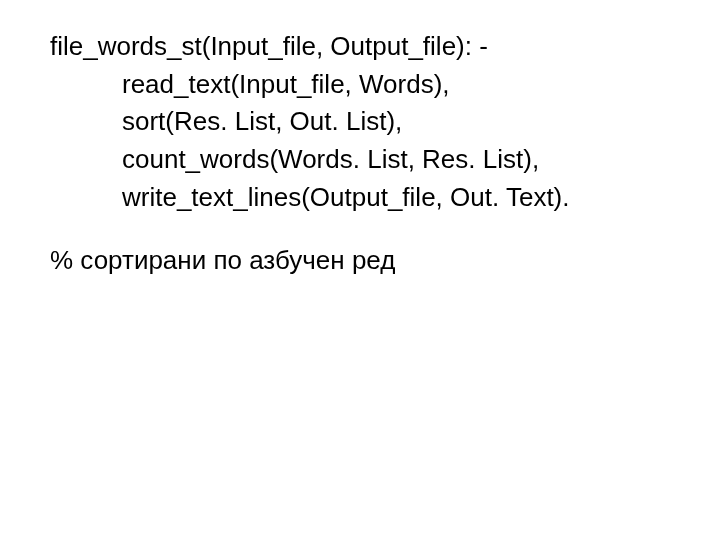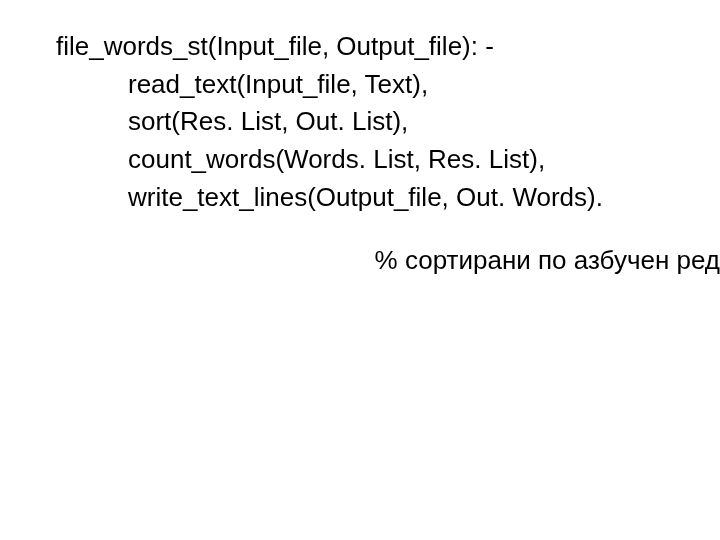--- a/index.html
+++ b/index.html
@@ -11,38 +11,36 @@
     font-family: Arial, Helvetica, sans-serif;
     font-size: 26px;
     color: #000000;
     line-height: 1.45;
   }
   .page {
     padding: 28px 0 0 50px;
   }
   .code-block {
     margin-bottom: 26px;
-    margin-left: 6px;
   }
   .code-line {
     white-space: pre;
   }
   .indent {
     padding-left: 72px;
   }
   .comment {
     white-space: pre;
-    text-align: right;
   }
 </style>
 </head>
 <body>
 
 <div class="page">
   <div class="code-block">
     <div class="code-line">file_words_st(Input_file, Output_file): -</div>
-    <div class="code-line indent">read_text(Input_file, Text),</div>
+    <div class="code-line indent">read_text(Input_file, Words),</div>
     <div class="code-line indent">sort(Res. List, Out. List),</div>
     <div class="code-line indent">count_words(Words. List, Res. List),</div>
-    <div class="code-line indent">write_text_lines(Output_file, Out. Words).</div>
+    <div class="code-line indent">write_text_lines(Output_file, Out. Text).</div>
   </div>
   <div class="comment">% сортирани по азбучен ред</div>
 </div>
 
 </body></html>

